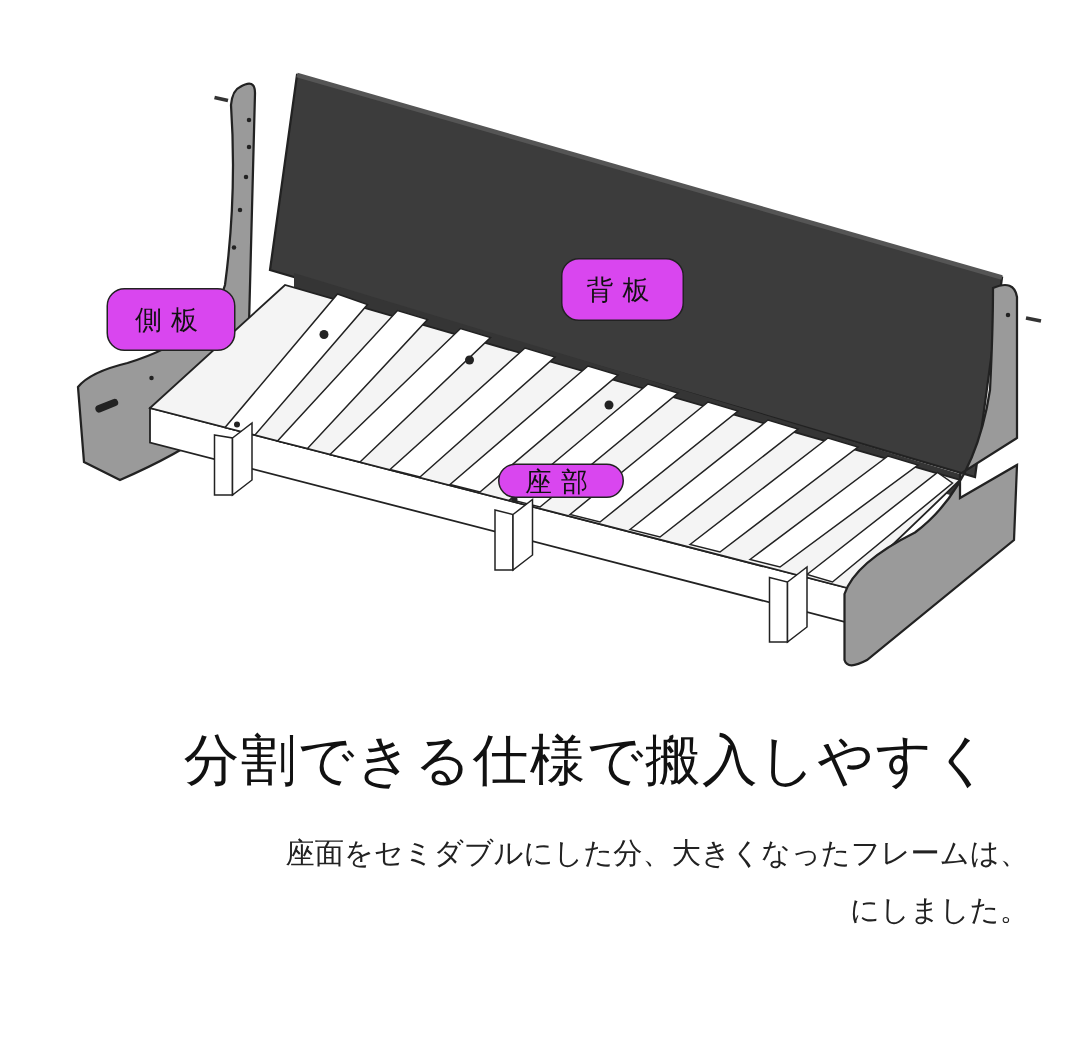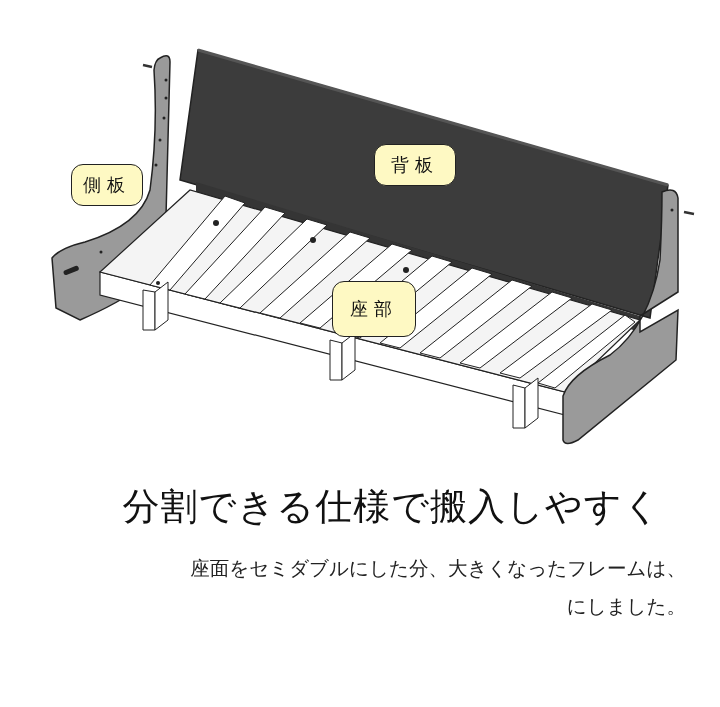--- a/index.html
+++ b/index.html
@@ -1,24 +1,24 @@
 <!DOCTYPE html>
 <html><head>
   <meta charset="utf-8">
   <style>
     html, body { margin: 0; padding: 0; background: #ffffff; }
     body { width: 720px; height: 707px; position: relative; overflow: hidden;
            font-family: "DejaVu Sans", "Liberation Sans", sans-serif; color: #111; }
     .illustration { position: absolute; left: 0; top: 0; width: 720px; height: 470px; }
-    .callout { position: absolute; background: #fef9c3; border: 1.5px solid #222; border-radius: 12px;
+    .callout { position: absolute; background: #d946ef; border: 1.5px solid #222; border-radius: 12px;
                display: flex; align-items: center; justify-content: center;
-               font-size: 18px; letter-spacing: 6px; color: #111; box-sizing: border-box; }
-    .callout-side { left: 71px; top: 164px; width: 72px; height: 42px; }
+               font-size: 18px; letter-spacing: 6px; color: #111; box-sizing: border-box; margin-top: 28px; }
+    .callout-side { left: 71px; top: 164px; width: 86px; height: 42px; }
     .callout-back { left: 374px; top: 144px; width: 82px; height: 42px; }
-    .callout-seat { left: 332px; top: 281px; width: 84px; height: 56px; }
+    .callout-seat { left: 332px; top: 281px; width: 84px; height: 23px; }
     .headline { position: absolute; left: 0; width: 720px; top: 482px; text-align: center;
                 font-size: 37px; font-weight: normal; letter-spacing: 1px; color: #111; margin: 0; padding-left: 32px; }
     .body-text { position: absolute; left: 66px; top: 550px; width: 620px;
                  font-size: 19.5px; line-height: 38px; color: #222; margin: 0; }
     .body-text span { display: block; white-space: nowrap; text-align: right; }
   </style>
 </head>
 <body>
 
 <div class="illustration">

